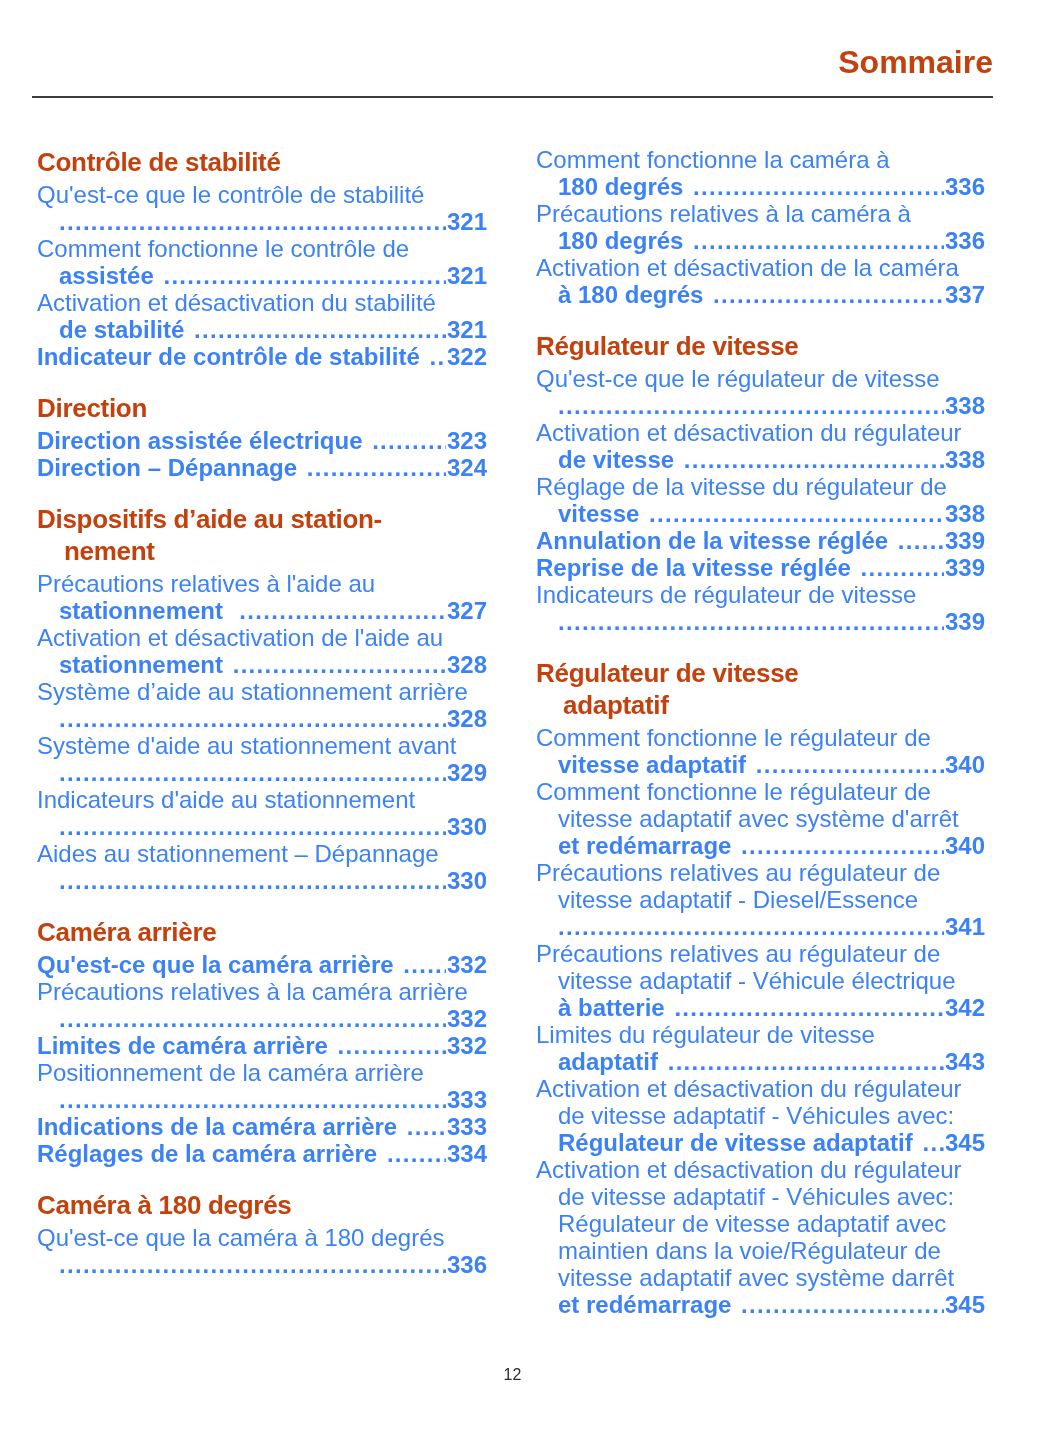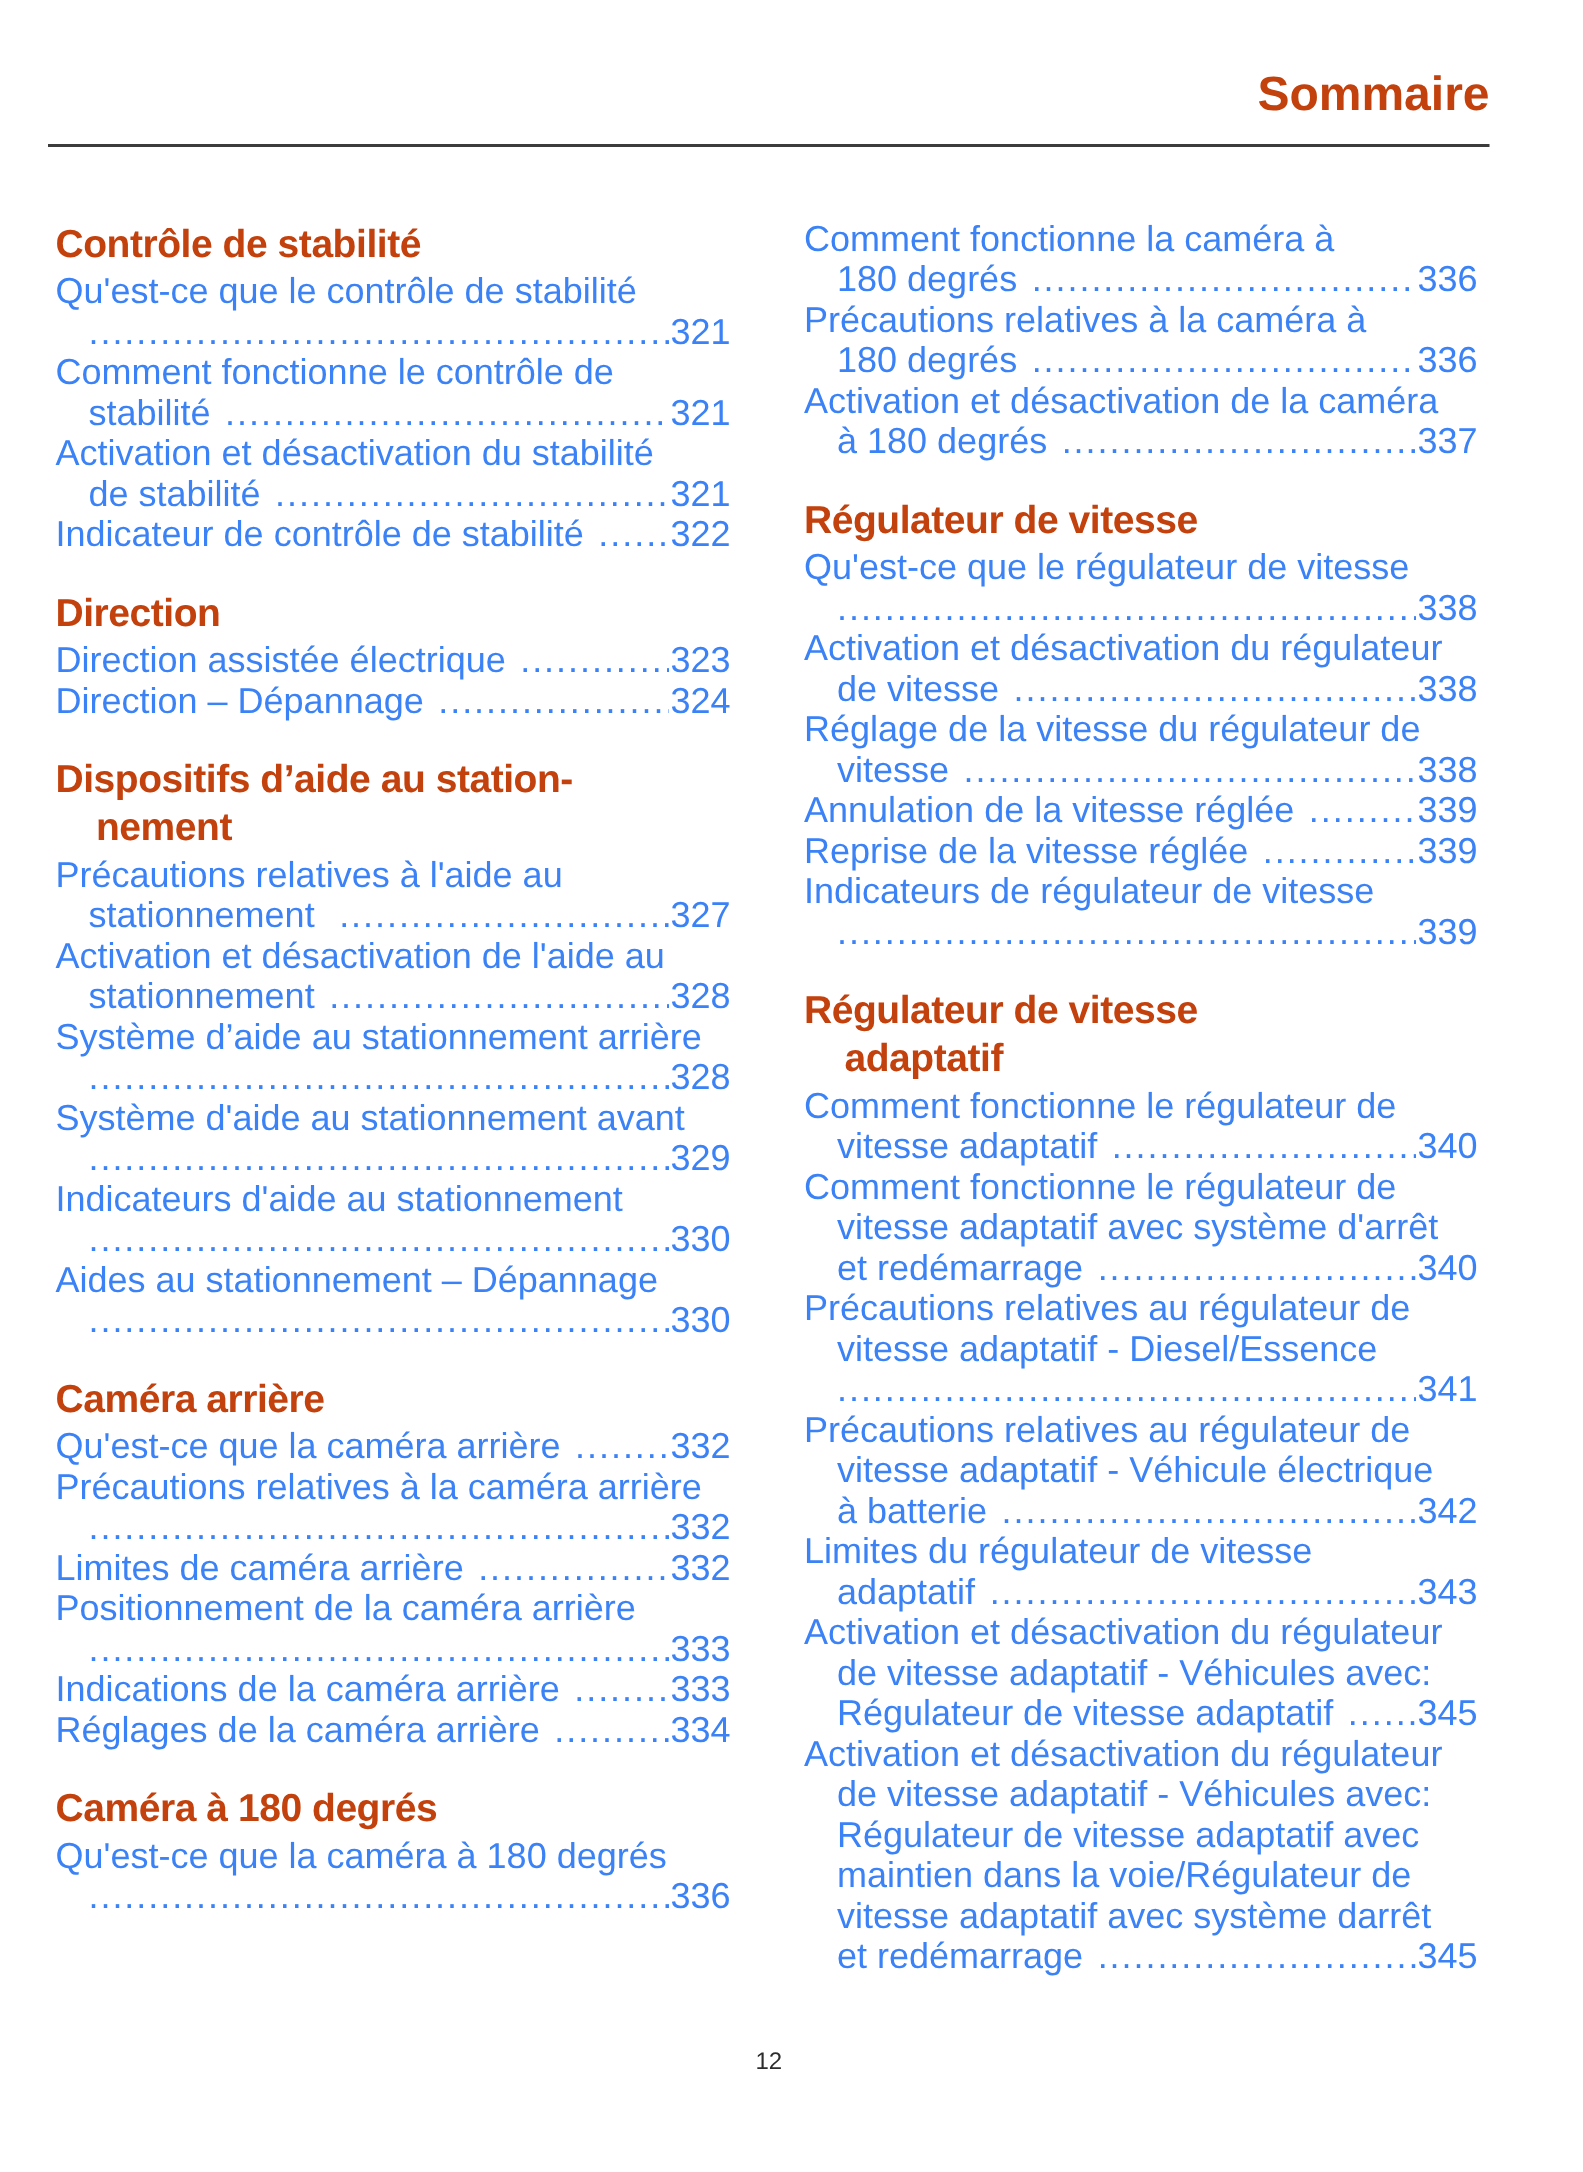--- a/index.html
+++ b/index.html
@@ -26,21 +26,21 @@
   .col-right { left:536px; width:449px; }
   .section-heading {
     font-size:26px; line-height:32px; font-weight:bold;
     color:#c2410c; margin:22px 0 3px 0; letter-spacing:-0.3px;
   }
   .col .section:first-child .section-heading { margin-top:0; }
   .h2-line2 { display:block; padding-left:27px; }
   .entry { font-size:24px; line-height:27px; color:#3b82f6; }
   .entry .line { white-space:nowrap; }
   .cont { padding-left:22px; }
-  .leader { display:flex; align-items:center; }
+  .leader { display:flex; align-items:center;font-weight:bold; }
   .leader .lead { white-space:pre; flex:0 1 auto; overflow:hidden; }
   .leader .dots {
     flex:1 1 0; min-width:0; overflow:hidden; white-space:nowrap;
     letter-spacing:1.3px; margin:0 1px 0 3px;
   }
   .leader .lead:empty + .dots { margin-left:0; }
   .leader .pg { white-space:nowrap; flex:0 0 auto; }
   .footer-page {
     position:absolute; top:1366px; left:32px; width:961px;
     text-align:center; font-size:16px; color:#2d2d2d;
@@ -60,21 +60,21 @@
       <div class="line">Qu'est-ce que le contrôle de stabilité</div>
       <div class="leader cont">
           <span class="lead"></span>
           <span class="dots">........................................................................................................................................................................................................</span>
           <span class="pg">321</span>
         </div>
     </div>
     <div class="entry">
       <div class="line">Comment fonctionne le contrôle de</div>
       <div class="leader cont">
-          <span class="lead">stabilité </span>
+          <span class="lead">assistée </span>
           <span class="dots">........................................................................................................................................................................................................</span>
           <span class="pg">321</span>
         </div>
     </div>
     <div class="entry">
       <div class="line">Activation et désactivation du stabilité</div>
       <div class="leader cont">
           <span class="lead">de stabilité </span>
           <span class="dots">........................................................................................................................................................................................................</span>
           <span class="pg">321</span>

